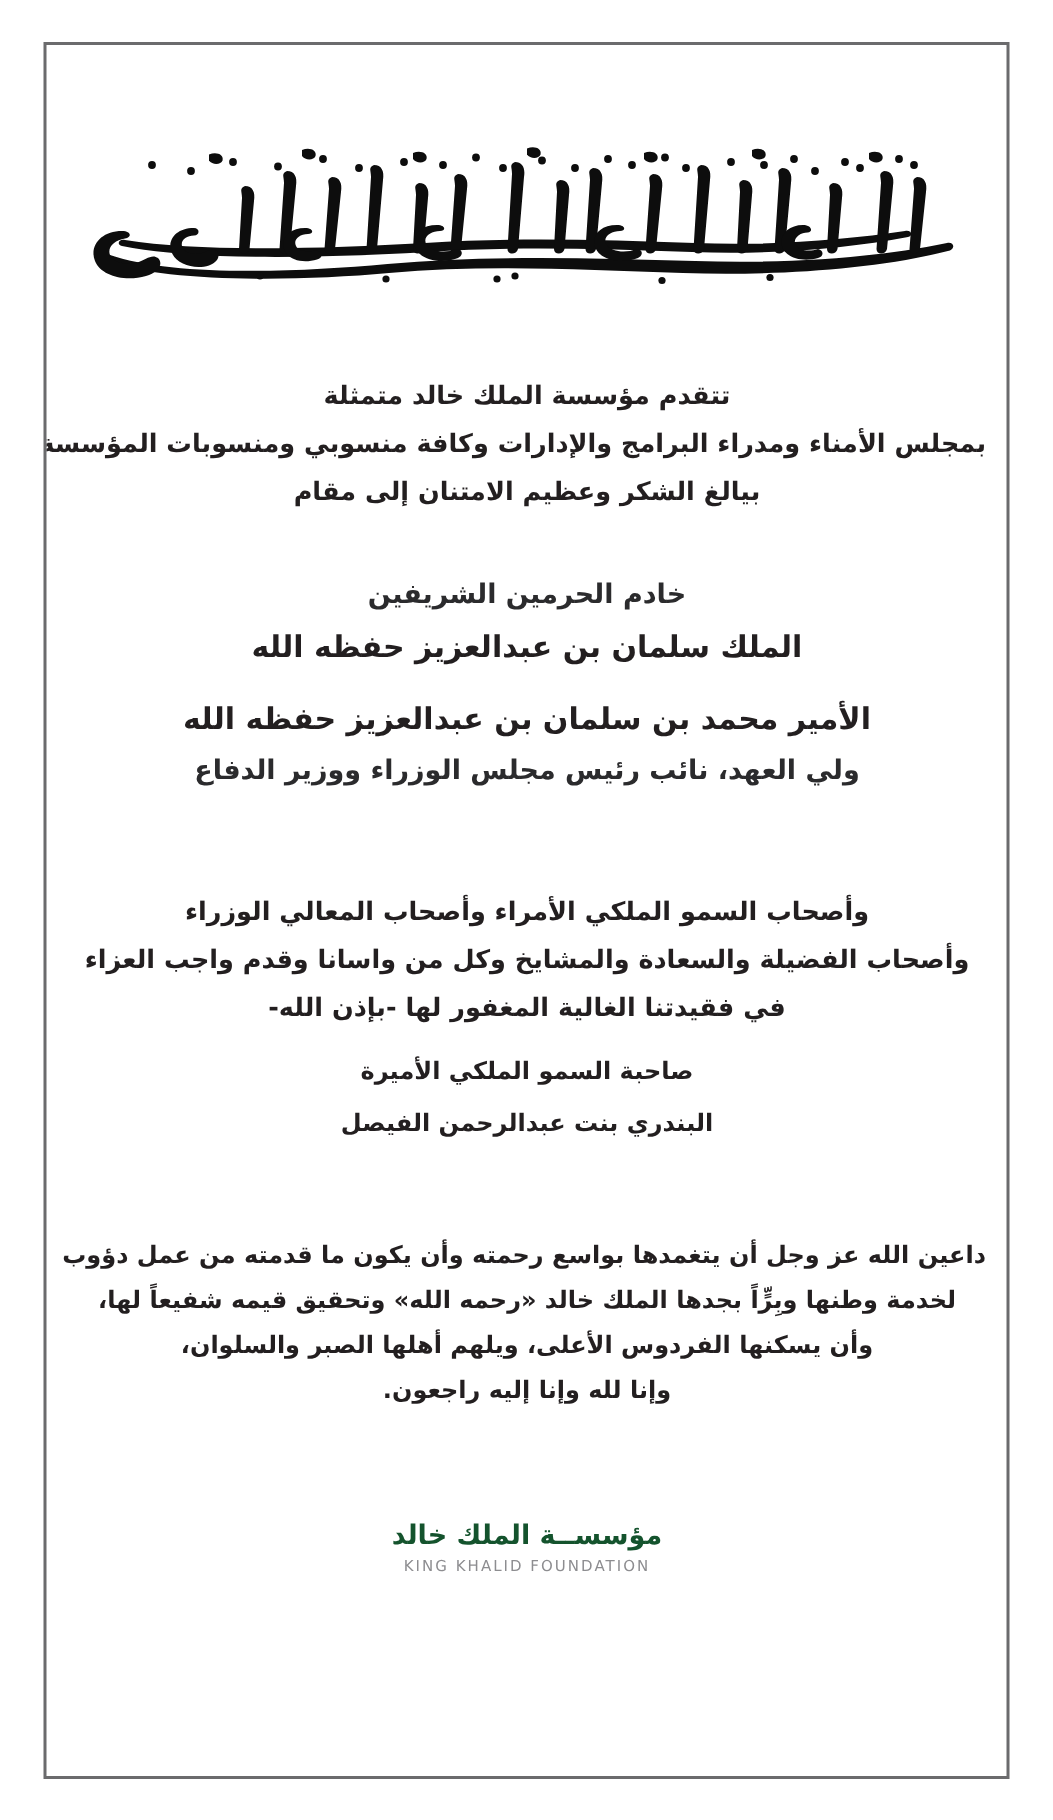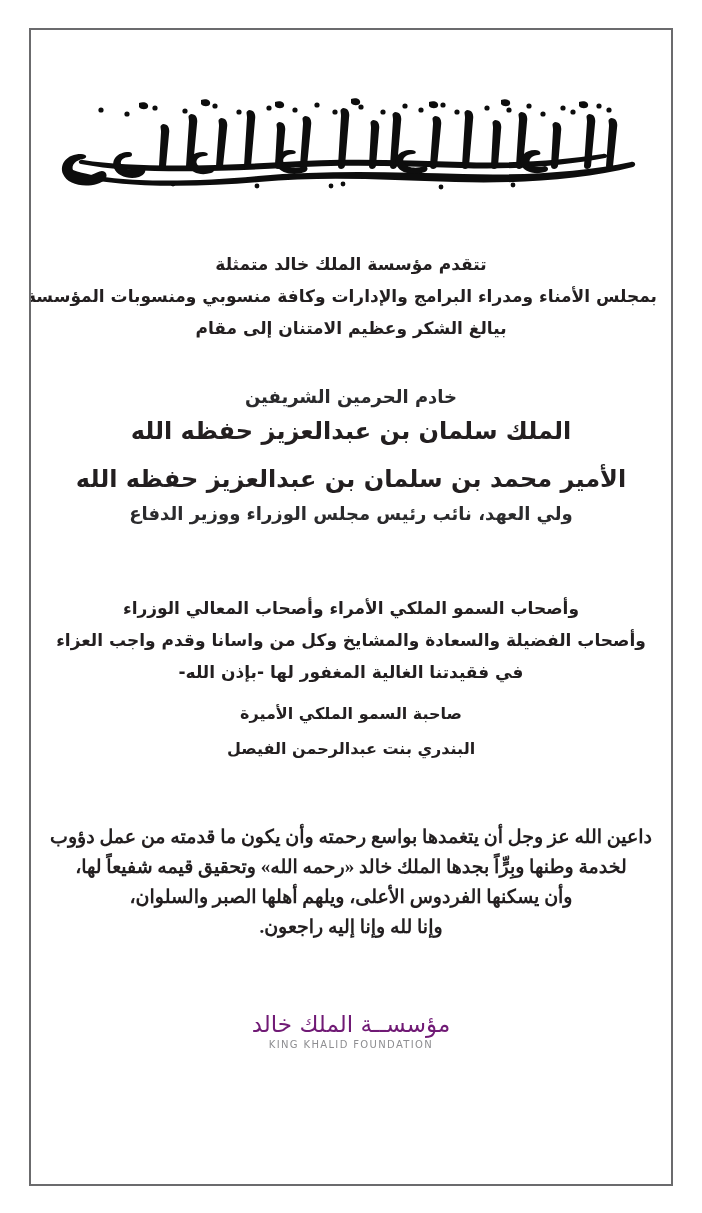--- a/index.html
+++ b/index.html
@@ -81,46 +81,46 @@
 
   .bold {
     font-weight: 700;
     color: #231f20;
   }
   .regular {
     font-weight: 700;
     color: #2b2b2d;
   }
 
-  .sz-16 { font-size: 19px; line-height: 31px; font-family: Liberation Serif, serif; }
+  .sz-16 { font-size: 16px; line-height: 31px; }
   .sz-17 { font-size: 17px;   line-height: 32px; }
   .sz-18 { font-size: 18px;   line-height: 33px; }
-  .sz-21 { font-size: 24px; line-height: 36px; }
+  .sz-21 { font-size: 20px; line-height: 36px; }
   .sz-20 { font-size: 16px;   line-height: 35px; }
 
   .block-intro   { margin-top: 56px; }
   .block-king    { margin-top: 36px; }
   .block-crown   { margin-top: 12px; }
   .block-thanks  { margin-top: 62px; }
   .block-deceased{ margin-top: 8px; }
   .block-prayer  { margin-top: 56px; }
 
   .tight { line-height: 30px; }
 
   
   .logo-wrap {
     margin-top: 70px;
     width: 300px;
     text-align: center;
     direction: rtl;
   }
   .logo-ar {
-    font-size: 23px;
-    font-weight: 400;
-    color: #701a75;
+    font-size: 18px;
+    font-weight: 700;
+    color: #14532d;
     letter-spacing: 0.5px;
     white-space: nowrap;
     line-height: 24px;
   }
   .logo-en {
     margin-top: 1px;
     direction: ltr;
     font-size: 10px;
     font-weight: 400;
     color: #8d8d90;

